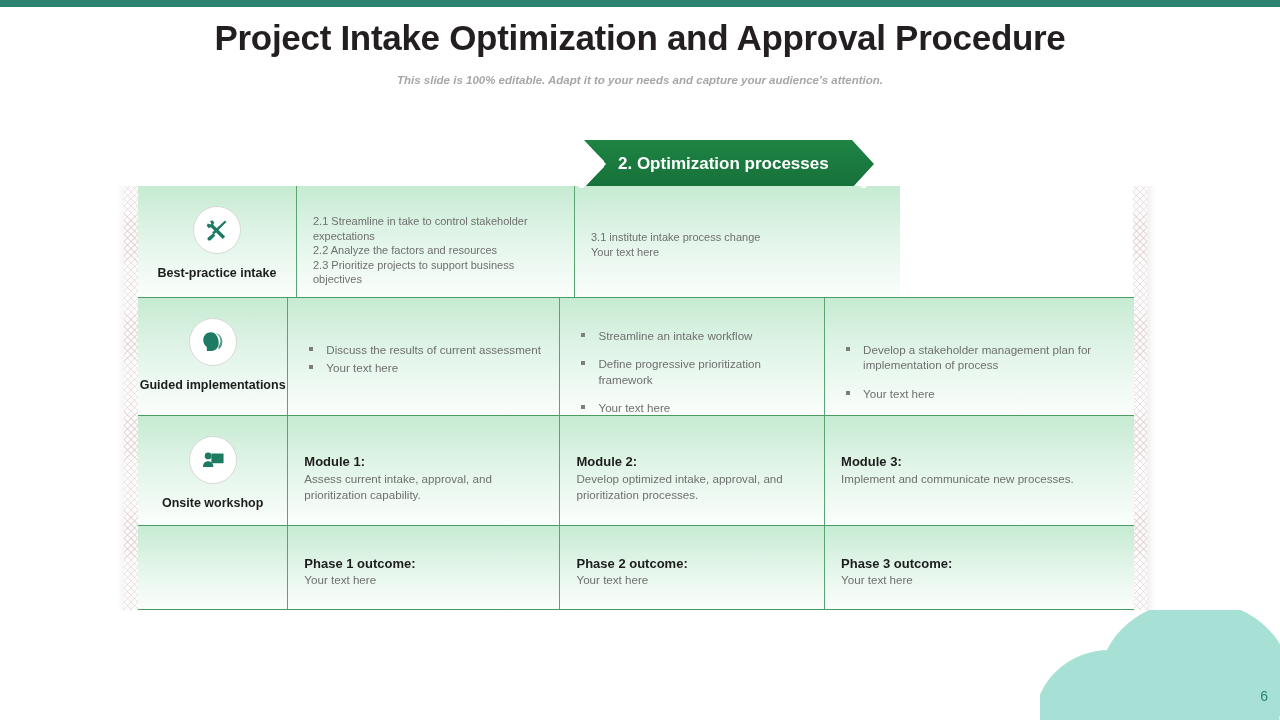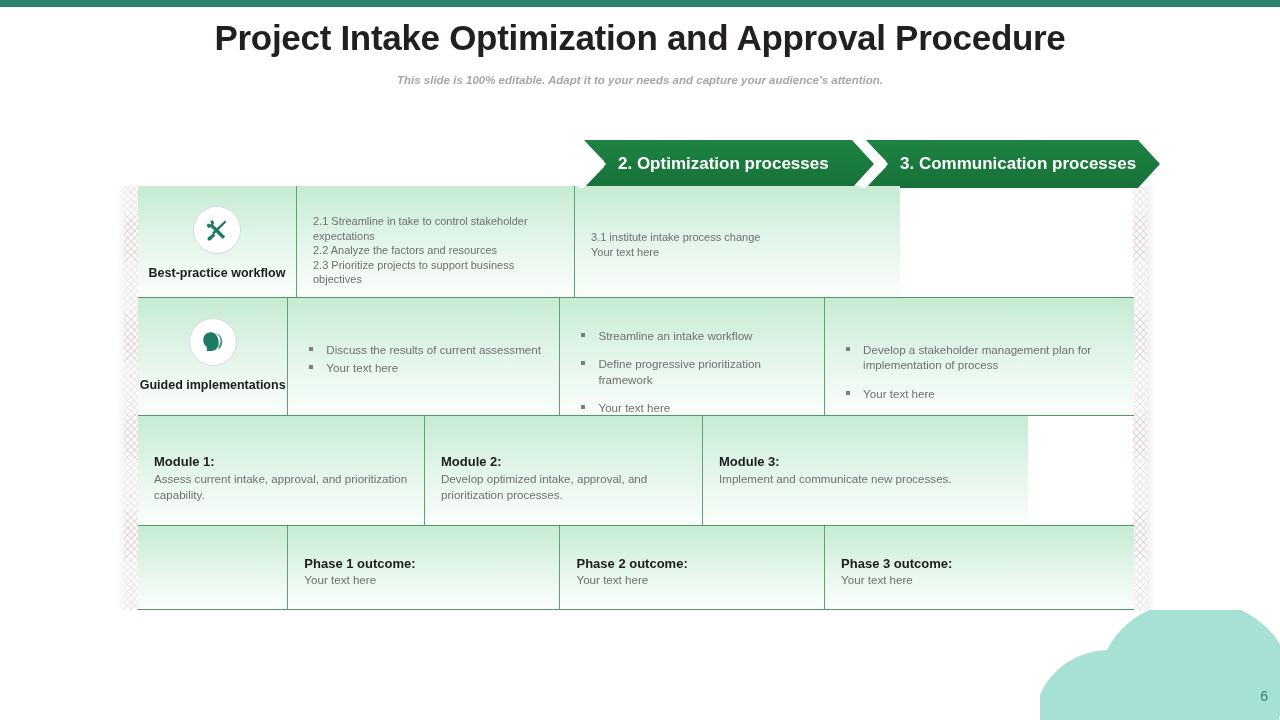--- a/index.html
+++ b/index.html
@@ -189,42 +189,39 @@
 <div class="subtitle">This slide is 100% editable. Adapt it to your needs and capture your audience's attention.</div>
 
 <div class="edge-shadow l"></div>
 <div class="hatch left"></div>
 <div class="hatch right"></div>
 <div class="edge-shadow r"></div>
 
 <div class="chev-row">
   <div class="chev chev-2">
     <span class="chev-label">2. Optimization processes</span>
-  </div>
-  <div class="chev chev-3">
-    <span class="chev-label">3. Communication processes</span>
   </div>
   <div class="chev-notch notch-a"></div>
   <div class="chev-notch notch-b"></div>
 </div>
 
 <div class="table">
 
   <div class="trow r1">
     <div class="cell c-icon">
       <div class="icon-circle">
         <svg width="26" height="26" viewBox="0 0 32 32">
           <g fill="#1d7a63">
             <path d="M7.5 5.2 L10.4 4.1 L12.6 6.9 L11.4 9.6 L26.0 24.0 L23.0 27.0 L8.6 12.5 L5.7 13.5 L3.4 10.7 L4.6 8.0 L7.9 9.2 L9.0 8.1 Z"></path>
             <path d="M25.8 4.2 L27.6 6.0 L12.2 21.4 L10.0 19.2 Z"></path>
             <path d="M8.6 22.6 L11.2 20.0 L14.0 22.8 L8.4 28.4 C7.2 29.4 5.6 29.2 4.8 28.2 C4.0 27.2 4.2 25.8 5.2 25.0 Z"></path>
           </g>
         </svg>
       </div>
-      <div class="icon-label">Best-practice workflow</div>
+      <div class="icon-label">Best-practice intake</div>
     </div>
     <div class="cell c-2">
       <div class="plain top-pad-s" style="white-space:pre-line">2.1 Streamline in take to control stakeholder expectations
 2.2 Analyze the factors and resources
 2.3 Prioritize projects to support business objectives</div>
     </div>
     <div class="cell c-3">
       <div class="plain top-pad" style="white-space:pre-line">3.1 institute intake process change
 Your text here</div>
     </div>
@@ -257,20 +254,33 @@
     </div>
     <div class="cell c-3">
       <ul class="bullets" style="padding-top:30px">
         <li>Develop a stakeholder management plan for implementation of process</li>
         <li>Your text here</li>
       </ul>
     </div>
   </div>
 
   <div class="trow r3">
+    <div class="cell c-icon">
+      <div class="icon-circle">
+        <svg width="26" height="26" viewBox="0 0 32 32">
+          <g fill="#1d7a63">
+            <rect x="14" y="8" width="15" height="12" rx="0.5"></rect>
+            <circle cx="10" cy="11" r="4.2"></circle>
+            <path d="M3.6 24.5 C3.6 20.0 6.4 17.4 10 17.4 C13.6 17.4 16.4 20.0 16.4 24.5 Z"></path>
+            <rect x="9.2" y="20" width="1.6" height="4.5"></rect>
+          </g>
+        </svg>
+      </div>
+      <div class="icon-label">Onsite workshop</div>
+    </div>
     <div class="cell c-1">
       <div class="mod-title">Module 1:</div>
       <div class="mod-body">Assess current intake, approval, and prioritization capability.</div>
     </div>
     <div class="cell c-2">
       <div class="mod-title">Module 2:</div>
       <div class="mod-body">Develop optimized intake, approval, and prioritization processes.</div>
     </div>
     <div class="cell c-3">
       <div class="mod-title">Module 3:</div>

